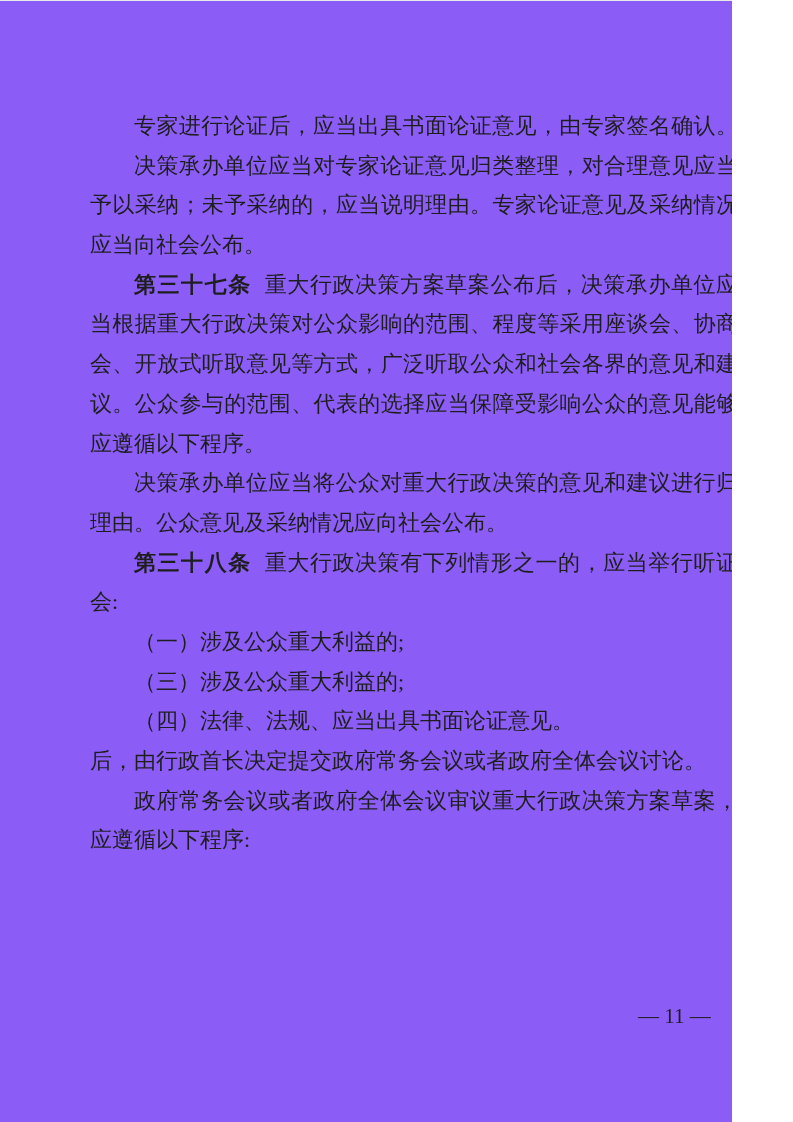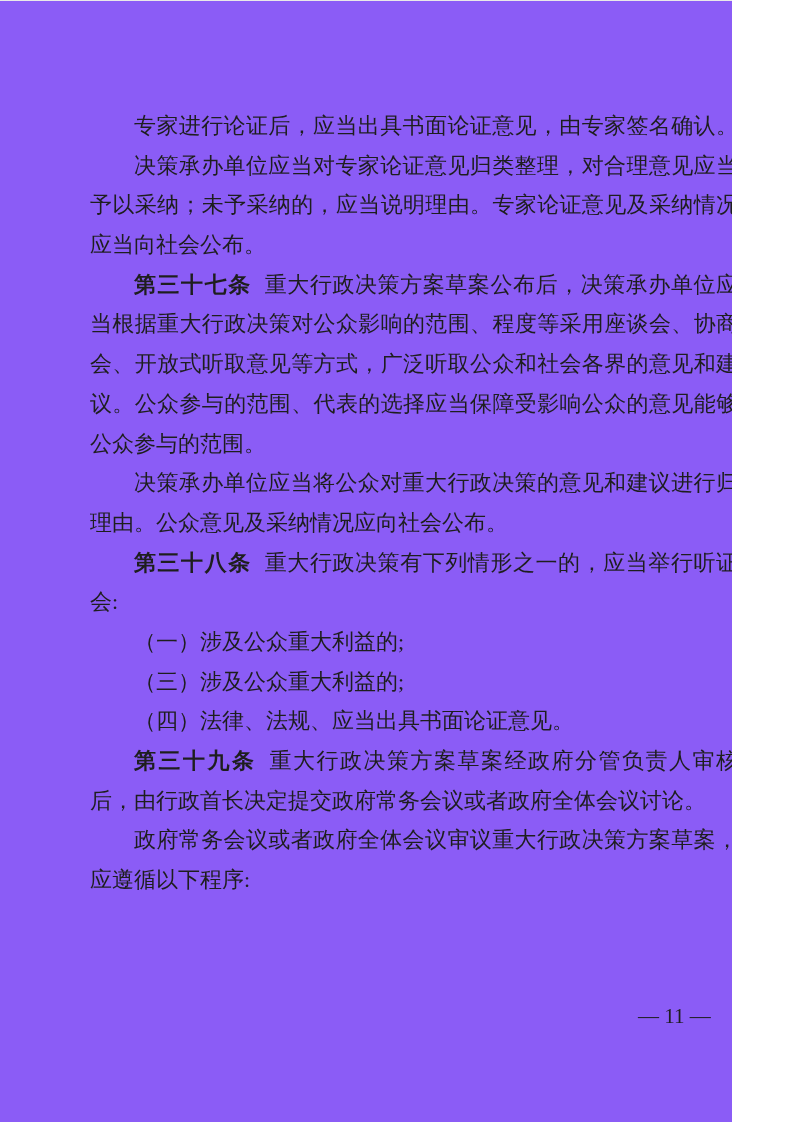--- a/index.html
+++ b/index.html
@@ -77,41 +77,40 @@
       <div class="para">
         <div class="line fill indent"><span>决策承办单位应当对专家论证意见归类整理，对合理意见应当</span></div>
         <div class="line fill"><span>予以采纳；未予采纳的，应当说明理由。专家论证意见及采纳情况</span></div>
         <div class="line"><span>应当向社会公布。</span></div>
       </div>
       <div class="para">
         <div class="line fill indent"><span class="lead">第三十七条</span><span>重大行政决策方案草案公布后，决策承办单位应</span></div>
         <div class="line fill"><span>当根据重大行政决策对公众影响的范围、程度等采用座谈会、协商</span></div>
         <div class="line fill"><span>会、开放式听取意见等方式，广泛听取公众和社会各界的意见和建</span></div>
         <div class="line fill"><span>议。公众参与的范围、代表的选择应当保障受影响公众的意见能够</span></div>
-        <div class="line"><span>公众参与的范围。</span></div>
+        <div class="line"><span>应遵循以下程序。</span></div>
       </div>
       <div class="para">
         <div class="line fill indent"><span>决策承办单位应当将公众对重大行政决策的意见和建议进行归</span></div>
         <div class="line"><span>理由。公众意见及采纳情况应向社会公布。</span></div>
       </div>
       <div class="para">
         <div class="line fill indent"><span class="lead">第三十八条</span><span>重大行政决策有下列情形之一的，应当举行听证</span></div>
         <div class="line"><span>会:</span></div>
       </div>
       <div class="para">
         <div class="line indent"><span>（一）涉及公众重大利益的;</span></div>
       </div>
       <div class="para">
         <div class="line indent"><span>（三）涉及公众重大利益的;</span></div>
       </div>
       <div class="para">
         <div class="line indent"><span>（四）法律、法规、应当出具书面论证意见。</span></div>
       </div>
       <div class="para">
-        <div class="line fill indent"><span class="lead">第三十九条</span><span>重大行政决策方案草案经政府分管负责人审核</span></div>
         <div class="line"><span>后，由行政首长决定提交政府常务会议或者政府全体会议讨论。</span></div>
       </div>
       <div class="para">
         <div class="line fill indent"><span>政府常务会议或者政府全体会议审议重大行政决策方案草案，</span></div>
         <div class="line"><span>应遵循以下程序:</span></div>
       </div>
     </div>
   <div class="footer">— 11 —</div>
 </div>
 

